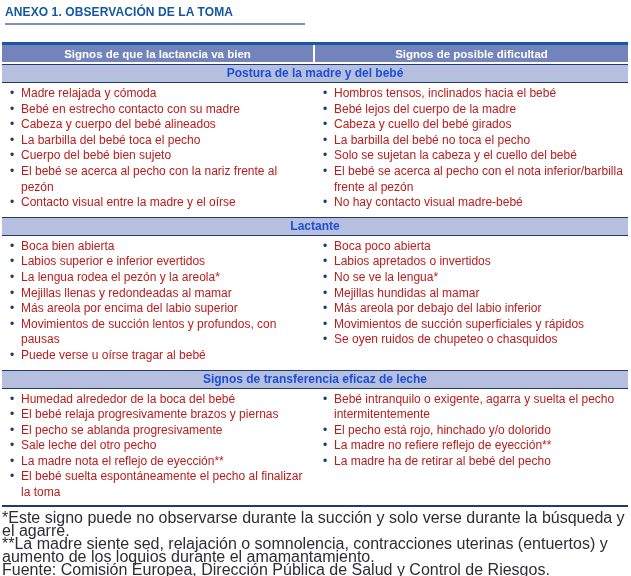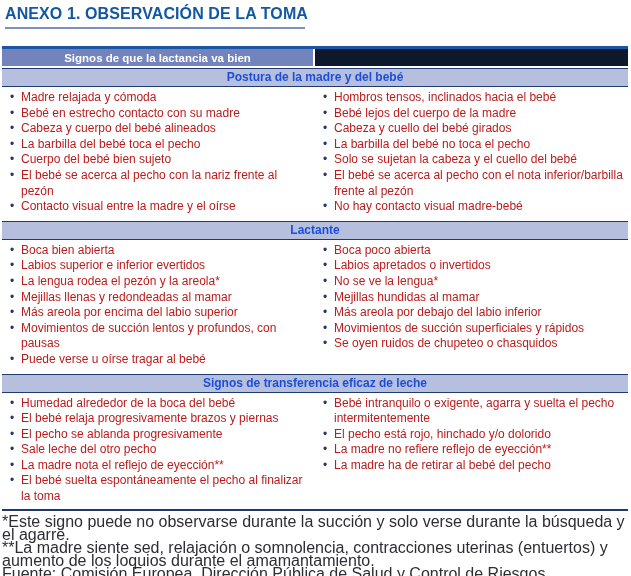--- a/index.html
+++ b/index.html
@@ -9,39 +9,39 @@
     height: 576px;
     font-family: "Liberation Sans", sans-serif;
     color: #2d2d35;
     overflow: hidden;
   }
   .page { width: 631px; height: 576px; position: relative; }
 
   
   .title-block { padding: 5px 0 0 5px; }
   h1.page-title {
-    font-size: 16px;
+    font-size: 12px;
     font-weight: bold;
     color: #1257a2;
     letter-spacing: 0.1px;
   }
   .title-rule {
     width: 300px;
     border-bottom: 2px solid #7f8fbd;
     margin: 4px 0 0 0;
   }
 
   
   .obs-table {
     margin: 17px 3px 0 2px;
     border-top: 3px solid #1b56a4;
   }
   .col-headers {
     display: flex;
-    background: #0f172a;
+    background: #e5e5e5;
     margin-bottom: 2px;
   }
   .col-header {
     width: 50%;
     background: #7384bc;
     color: #ffffff;
     font-weight: bold;
     font-size: 11.5px;
     text-align: center;
     padding: 3px 2px 2px 2px;
@@ -99,20 +99,21 @@
 <div class="page">
 
   <div class="title-block">
     <h1 class="page-title">ANEXO 1. OBSERVACIÓN DE LA TOMA</h1>
     <div class="title-rule"></div>
   </div>
 
   <div class="obs-table">
     <div class="col-headers">
       <div class="col-header">Signos de que la lactancia va bien</div>
+      <div class="col-header">Signos de posible dificultad</div>
     </div>
     <div id="sections">
         <div class="section">
           <div class="section-band">Postura de la madre y del bebé</div>
           <div class="section-body">
             <ul class="cell">
               <li>Madre relajada y cómoda</li>
               <li>Bebé en estrecho contacto con su madre</li>
               <li>Cabeza y cuerpo del bebé alineados</li>
               <li>La barbilla del bebé toca el pecho</li>

